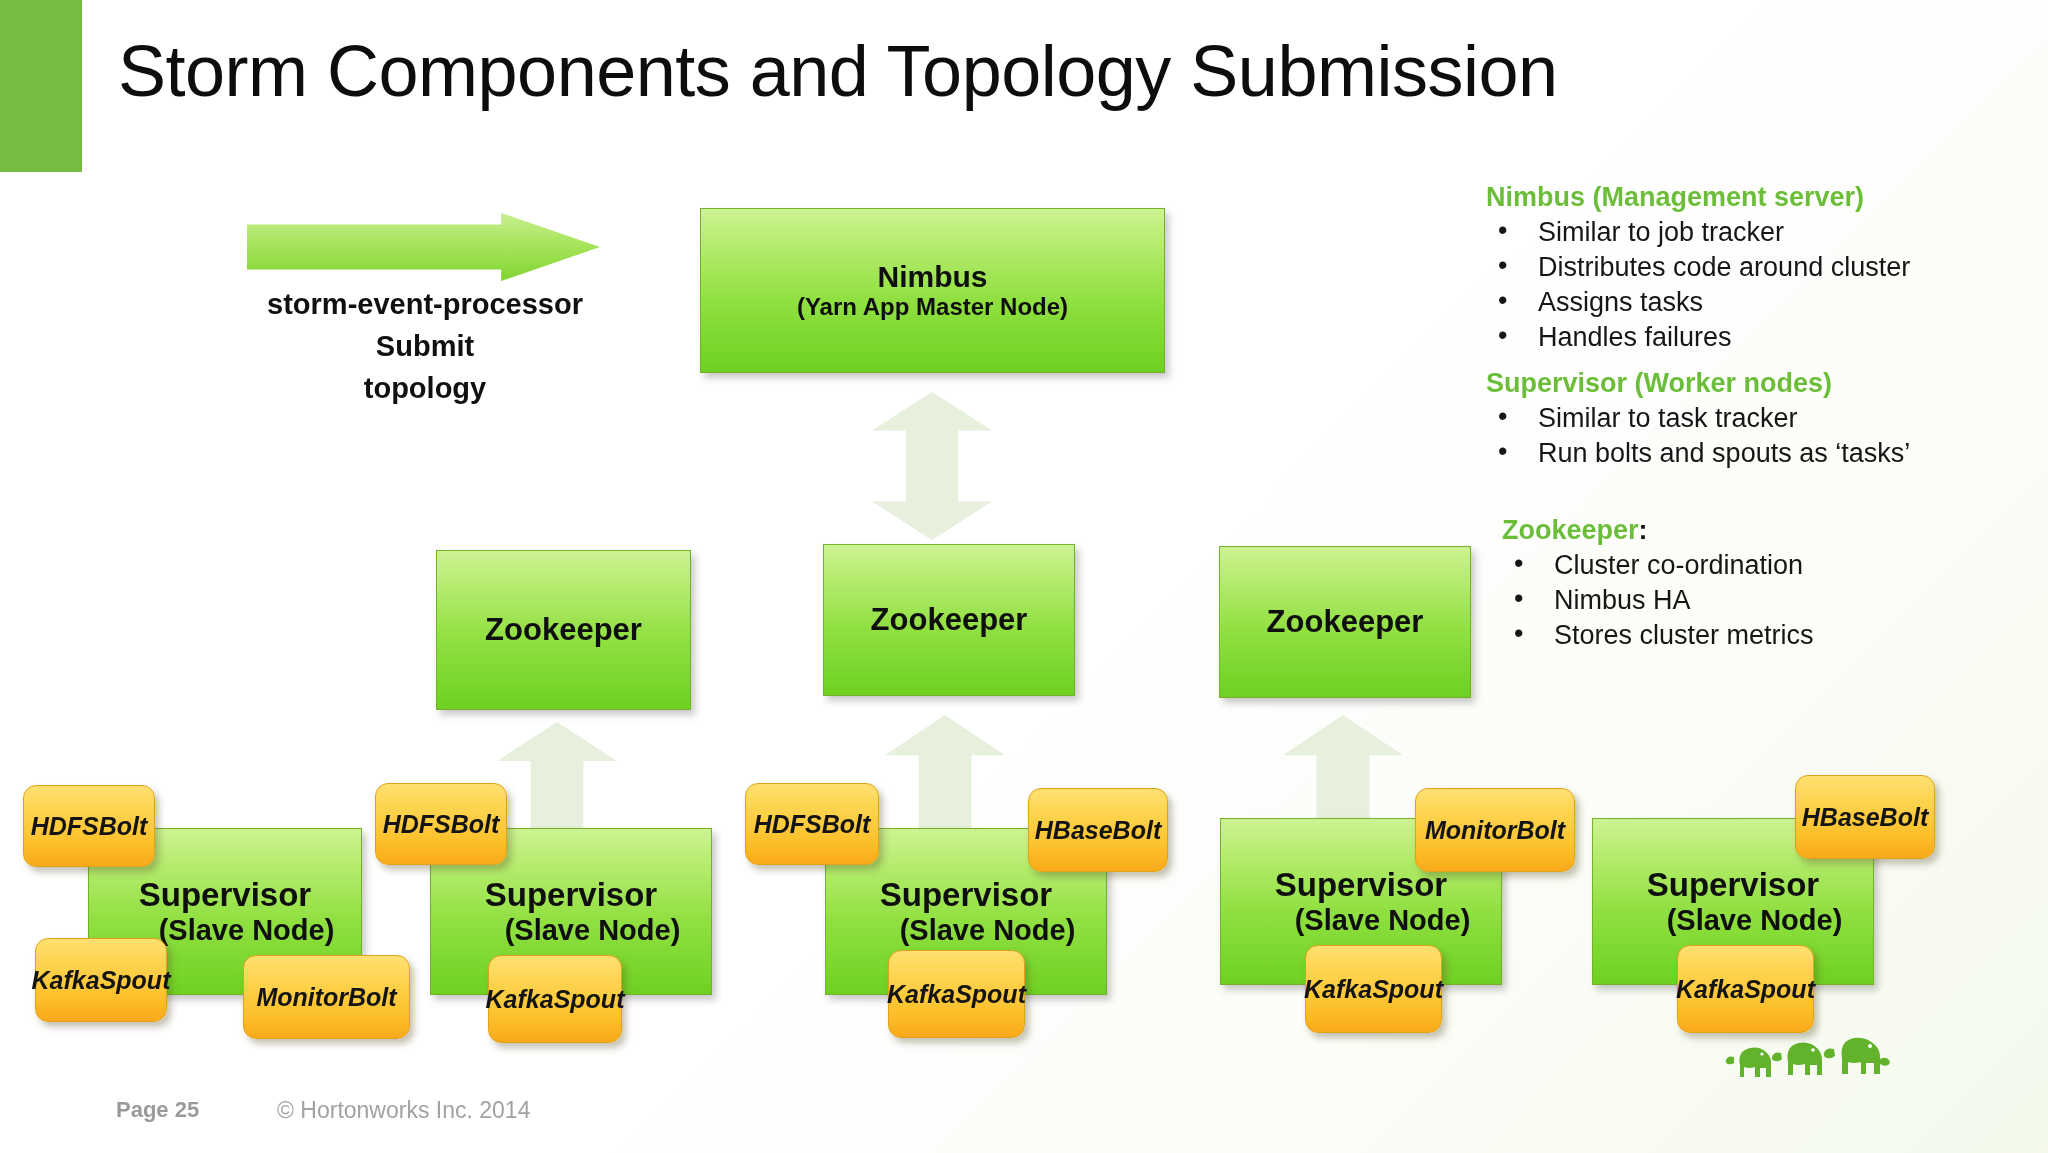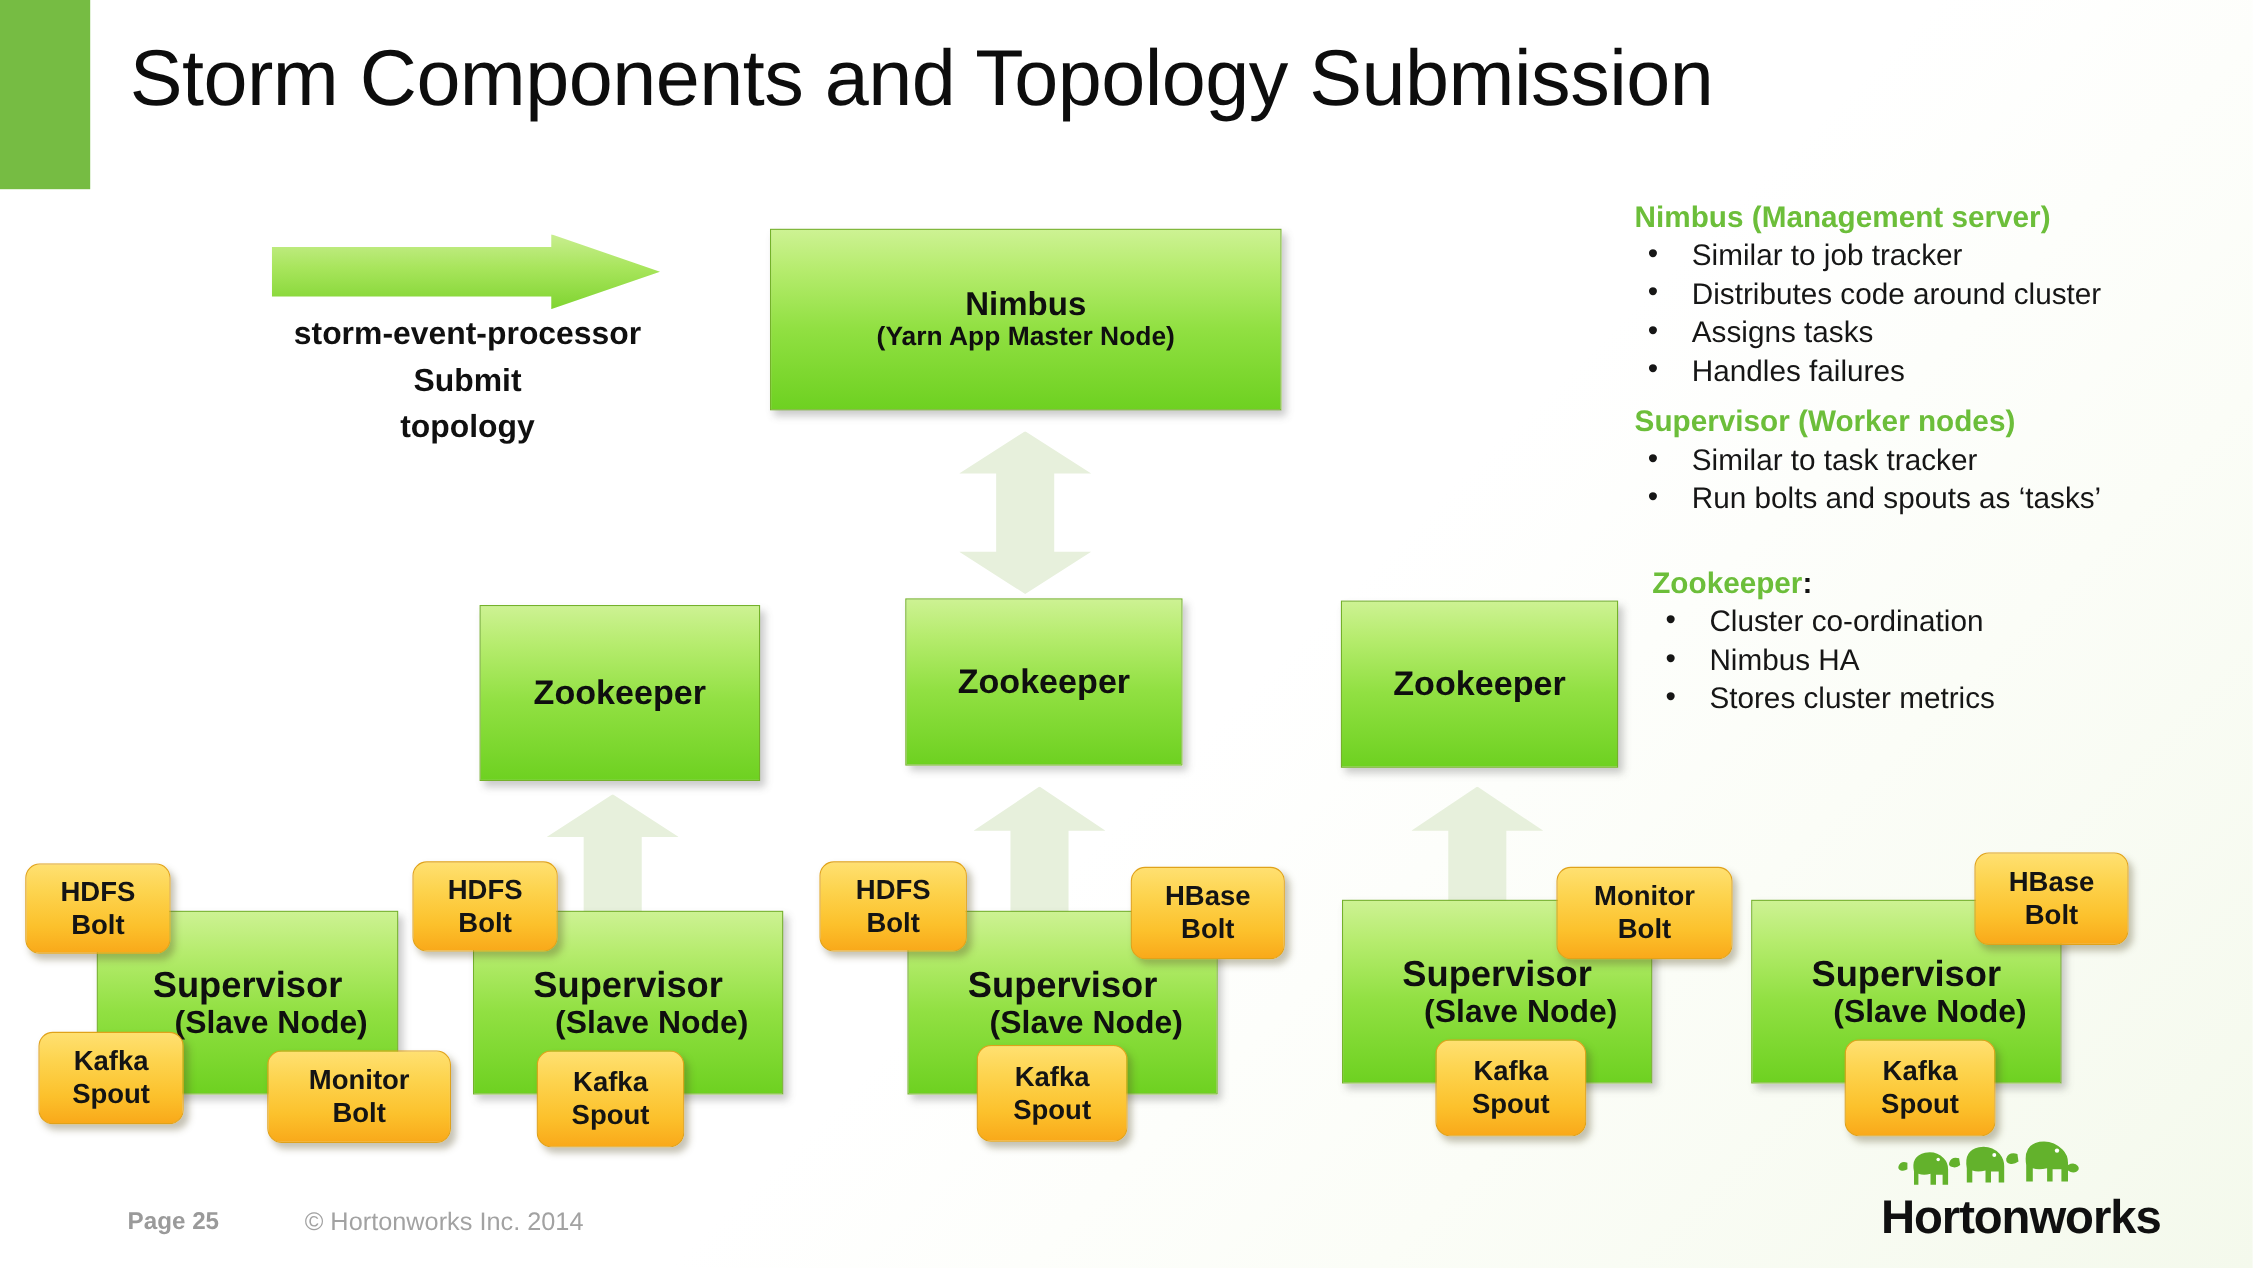--- a/index.html
+++ b/index.html
@@ -40,24 +40,25 @@
   .zk .l1{font-size:31px;}
   .sup .l1{font-size:33px;}
   .sup .l2{font-size:29px;margin-left:43px;}
 
   .obox{
     position:absolute;
     background:linear-gradient(to bottom,#ffe071 0%,#fdd44f 30%,#fcc12c 70%,#f9a91a 100%);
     border:1px solid #e0a21a;
     border-radius:13px;
     box-shadow:4px 5px 7px rgba(90,80,40,.35);
-    display:flex;flex-direction:column;align-items:center;justify-content:center;
+    display:flex;flex-direction:row;align-items:center;justify-content:center;
     color:#141414;font-weight:bold;text-align:center;line-height:1.2;
     font-size:25px;
     z-index:6;
+    font-style:italic;
   }
   
   .submit-arrow{
     position:absolute;left:247px;top:213px;width:353px;height:68px;
     background:linear-gradient(to bottom,#c9ee90 0%,#a8e55c 45%,#7fd430 100%);
     clip-path:polygon(0 17%,72% 17%,72% 0,100% 50%,72% 100%,72% 83%,0 83%);
     filter:drop-shadow(3px 4px 4px rgba(90,90,90,.35));
   }
   .submit-label{
     position:absolute;left:180px;top:283px;width:490px;
@@ -246,16 +247,15 @@
         <circle cx="52" cy="19" r="1.6" fill="#ffffff"></circle>
         <path d="M78 27 q-3-16 11-19 q11-2 19 6 q4 5 4 11 l0 15 l-5 0 l0-10 l-7 0 l0 10 l-5 0 l0-11 q-7 2-12 0 l0 11 l-5 0 z"></path>
         <path d="M71 18 q-7-2-9 4 q-1 3 3 4 q4 1 7-2 z"></path>
         <circle cx="103" cy="15" r="1.8" fill="#ffffff"></circle>
         <path d="M132 24 q-3-18 12-21 q12-2 21 7 q5 5 5 12 l0 17 l-6 0 l0-11 l-8 0 l0 11 l-5 0 l0-12 q-8 2-13 0 l0 12 l-6 0 z"></path>
         <path d="M124 14 q-8-2-10 4 q-1 4 3 5 q4 1 8-2 z"></path>
         <path d="M170 24 q6-3 9 1 q2 3-1 5 q-4 2-8-1 z"></path>
         <circle cx="160" cy="11" r="2" fill="#ffffff"></circle>
       </g>
     </svg>
-    <div class="logo-word">Hortonworks</div>
   </div>
 
 </div>
 
 </body></html>

